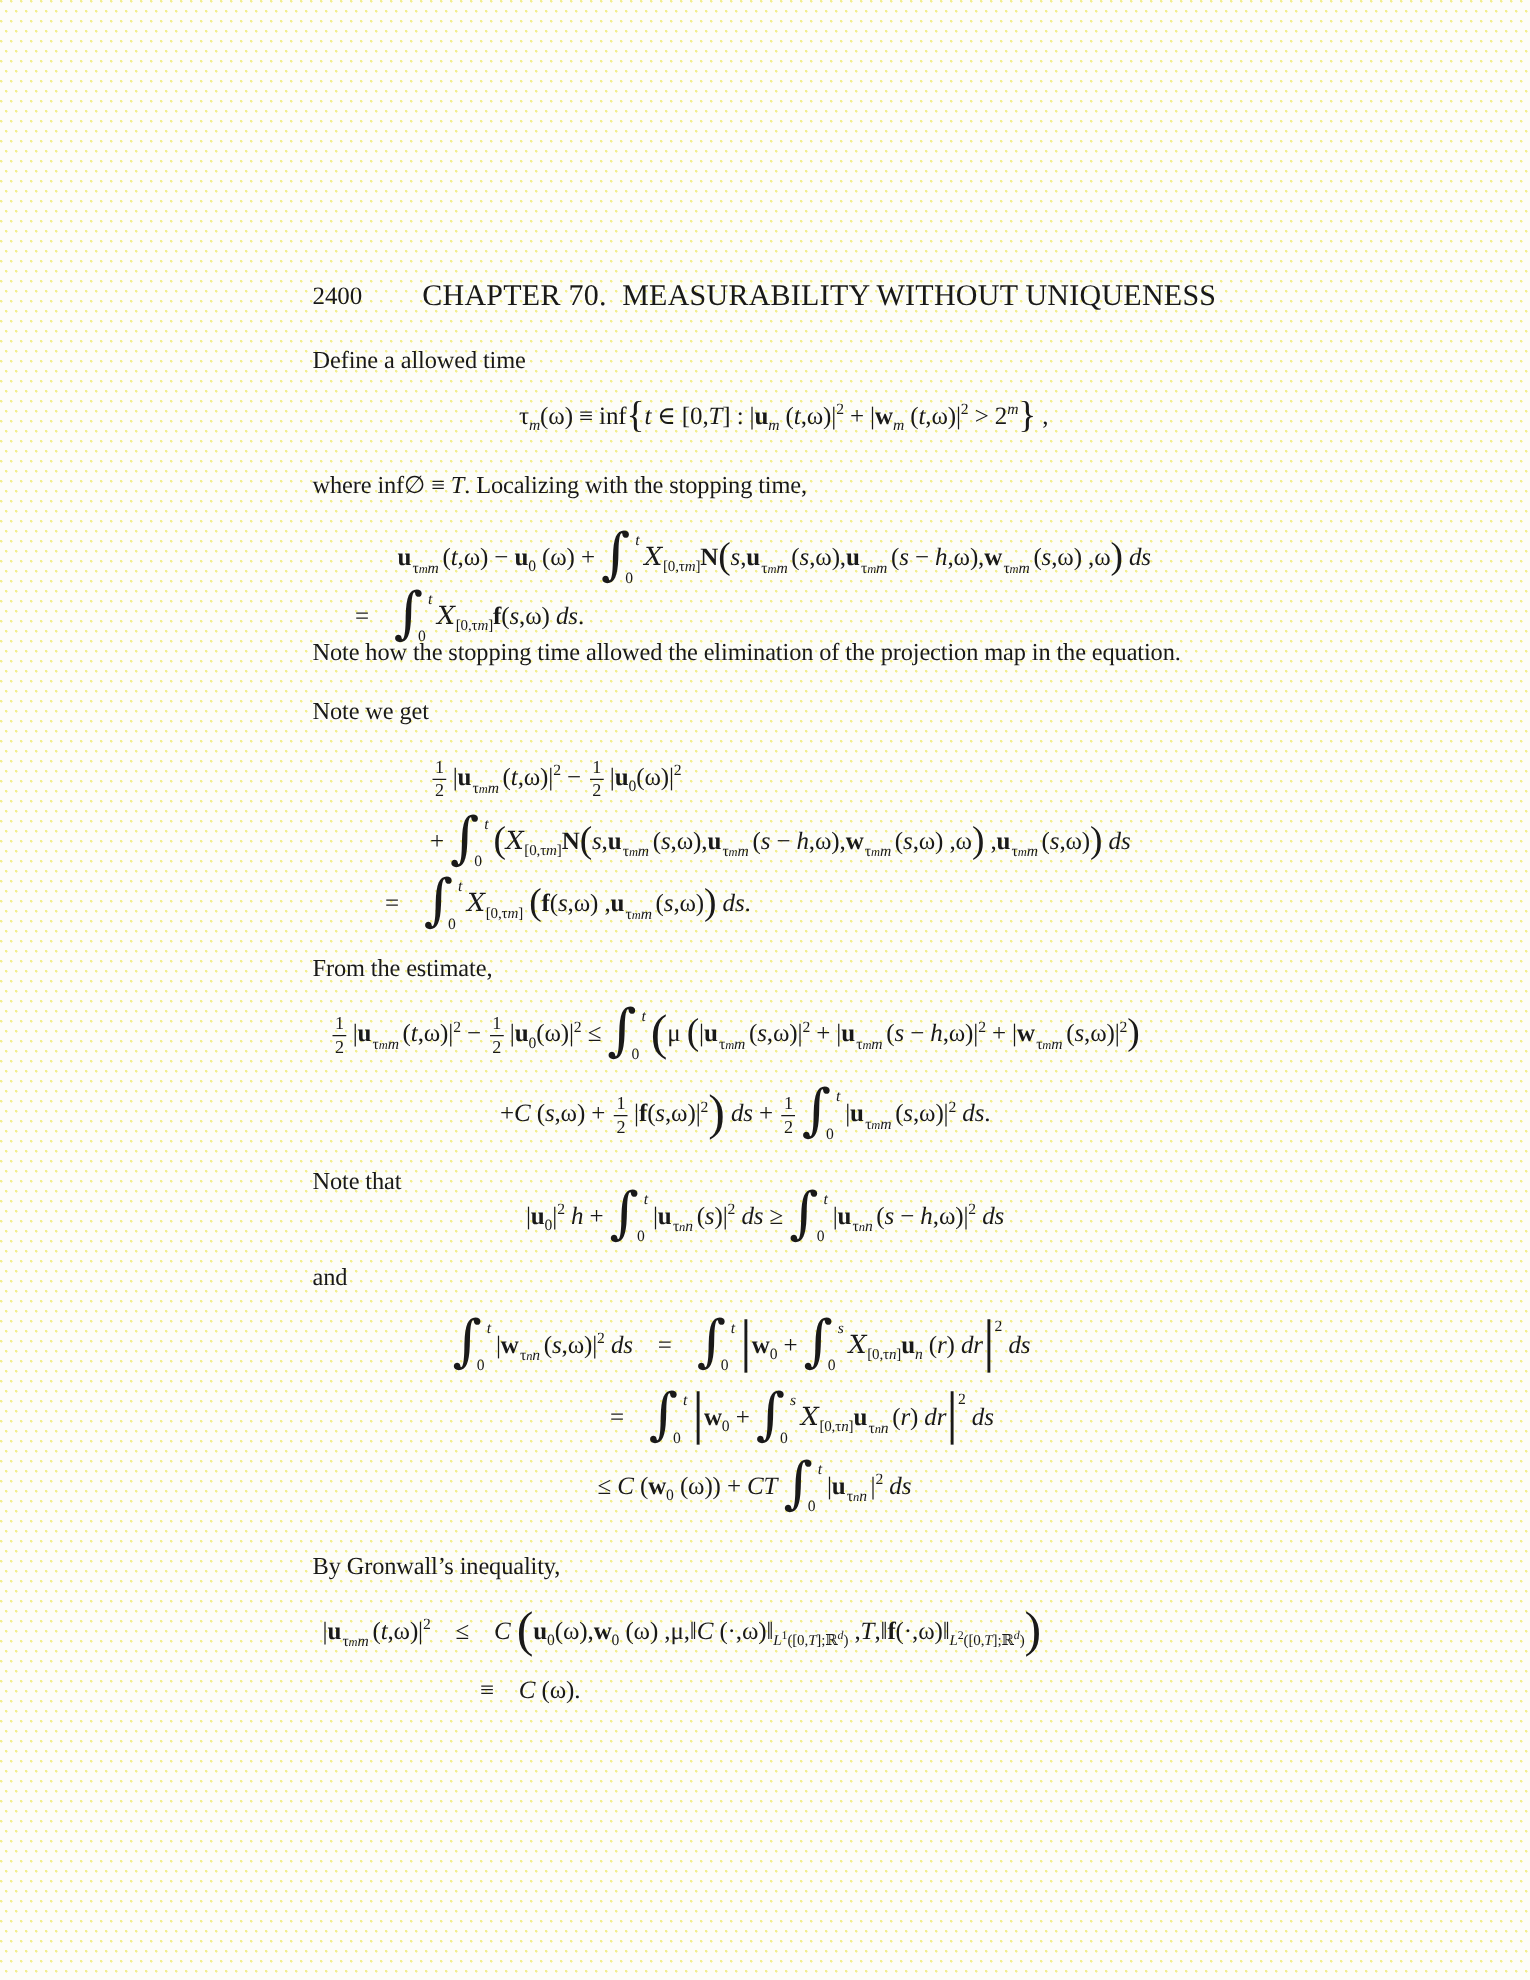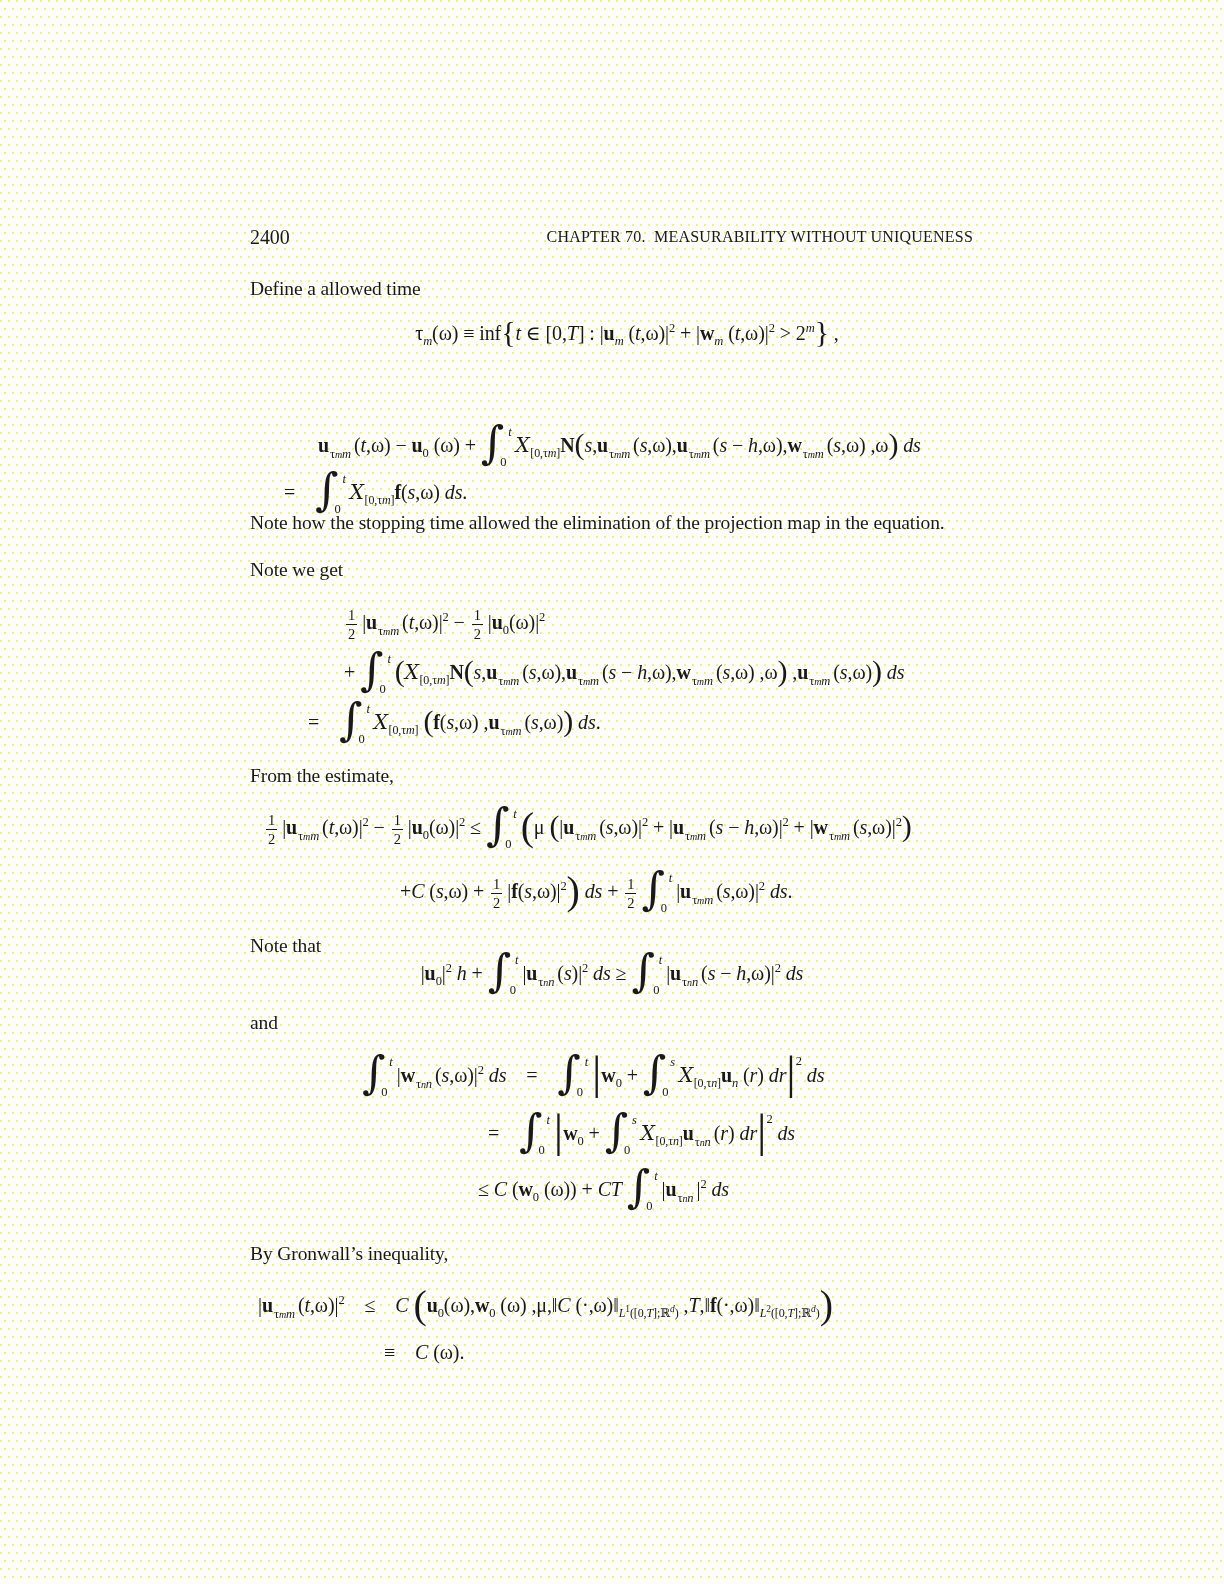--- a/index.html
+++ b/index.html
@@ -17,21 +17,21 @@
     overflow:hidden;
   }
   .page{position:absolute;inset:0;border-radius:22px;}
   .pline{
     position:absolute;
     font-size:19.5px;line-height:26px;white-space:nowrap;
     letter-spacing:-0.1px;
   }
   .pageno{font-size:20px;}
   .chapter{
-    position:absolute;font-size:16px;line-height:26px;
+    position:absolute;font-size:24px;line-height:26px;
     white-space:pre;letter-spacing:0.2px;
   }
   .eqline{
     position:absolute;
     font-size:20px;height:56px;line-height:56px;white-space:nowrap;
     letter-spacing:-0.1px;
   }
   .eqcenter{width:724px;text-align:center;}
   .eqline i, .pline i{font-style:italic;}
   .eqline b{font-weight:bold;font-style:normal;}
@@ -73,20 +73,21 @@
 
 <div class="page">
 
   <div class="pline pageno" style="left:250px;top:224px;">2400</div>
   <div class="chapter" style="right:251px;top:224px;">CHAPTER 70.  MEASURABILITY WITHOUT UNIQUENESS</div>
 
   <div class="pline" style="left:250px;top:276px;">Define a allowed time</div>
 
   <div class="eqline eqcenter" style="left:265px;top:305px;">τ<sub><i>m</i></sub>(ω) ≡ inf<span class="bp">{</span><i>t</i> ∈ [0,<i>T</i>] : |<b>u</b><sub><i>m</i></sub> (<i>t</i>,ω)|<sup>2</sup> + |<b>w</b><sub><i>m</i></sub> (<i>t</i>,ω)|<sup>2</sup> &gt; 2<sup><i>m</i></sup><span class="bp">}</span> ,</div>
 
+  <div class="pline" style="left:250px;top:376px;">where inf∅ ≡ <i>T</i>. Localizing with the stopping time,</div>
 
   <div class="eqline" style="left:318px;top:417px;"><b>u</b><span class="ss">
         <span class="sst">τ<i>m</i></span>
         <span class="ssb"><i>m</i></span>
       </span>(<i>t</i>,ω) − <b>u</b><sub>0</sub> (ω) + <span class="in">∫</span><span class="il">
         <span><i>t</i></span>
         <span>0</span>
       </span><i class="sx">X</i><sub class="xsub">[0,τ<i>m</i>]</sub><b>N</b><span class="bp">(</span><i>s</i>,<b>u</b><span class="ss">
         <span class="sst">τ<i>m</i></span>
         <span class="ssb"><i>m</i></span>

